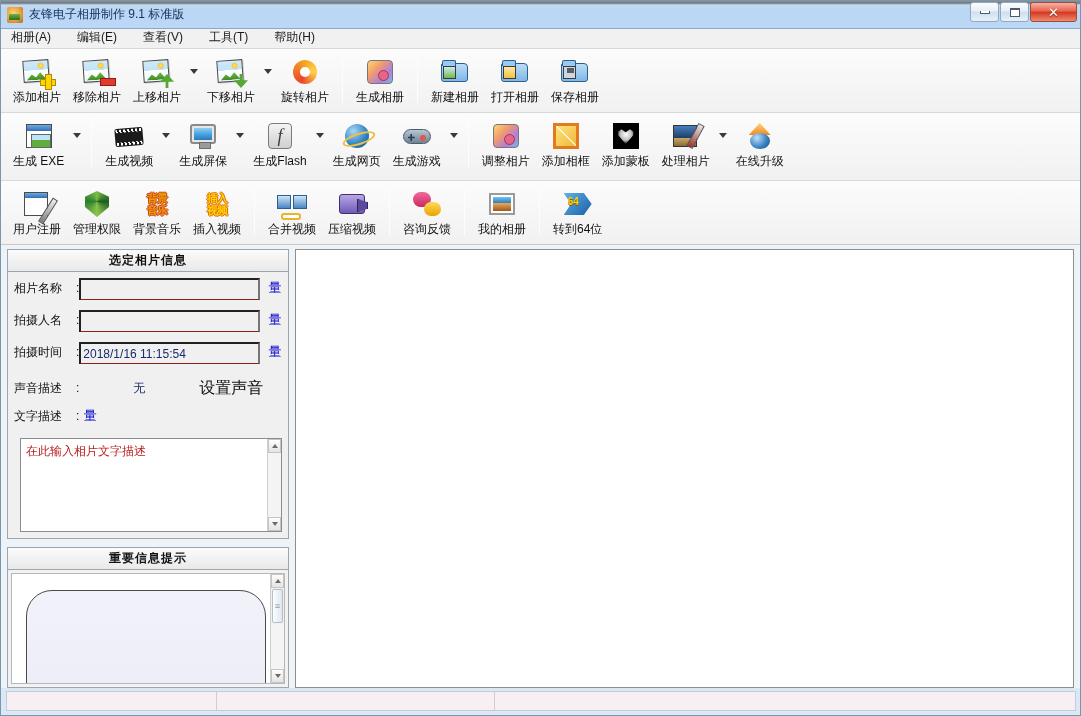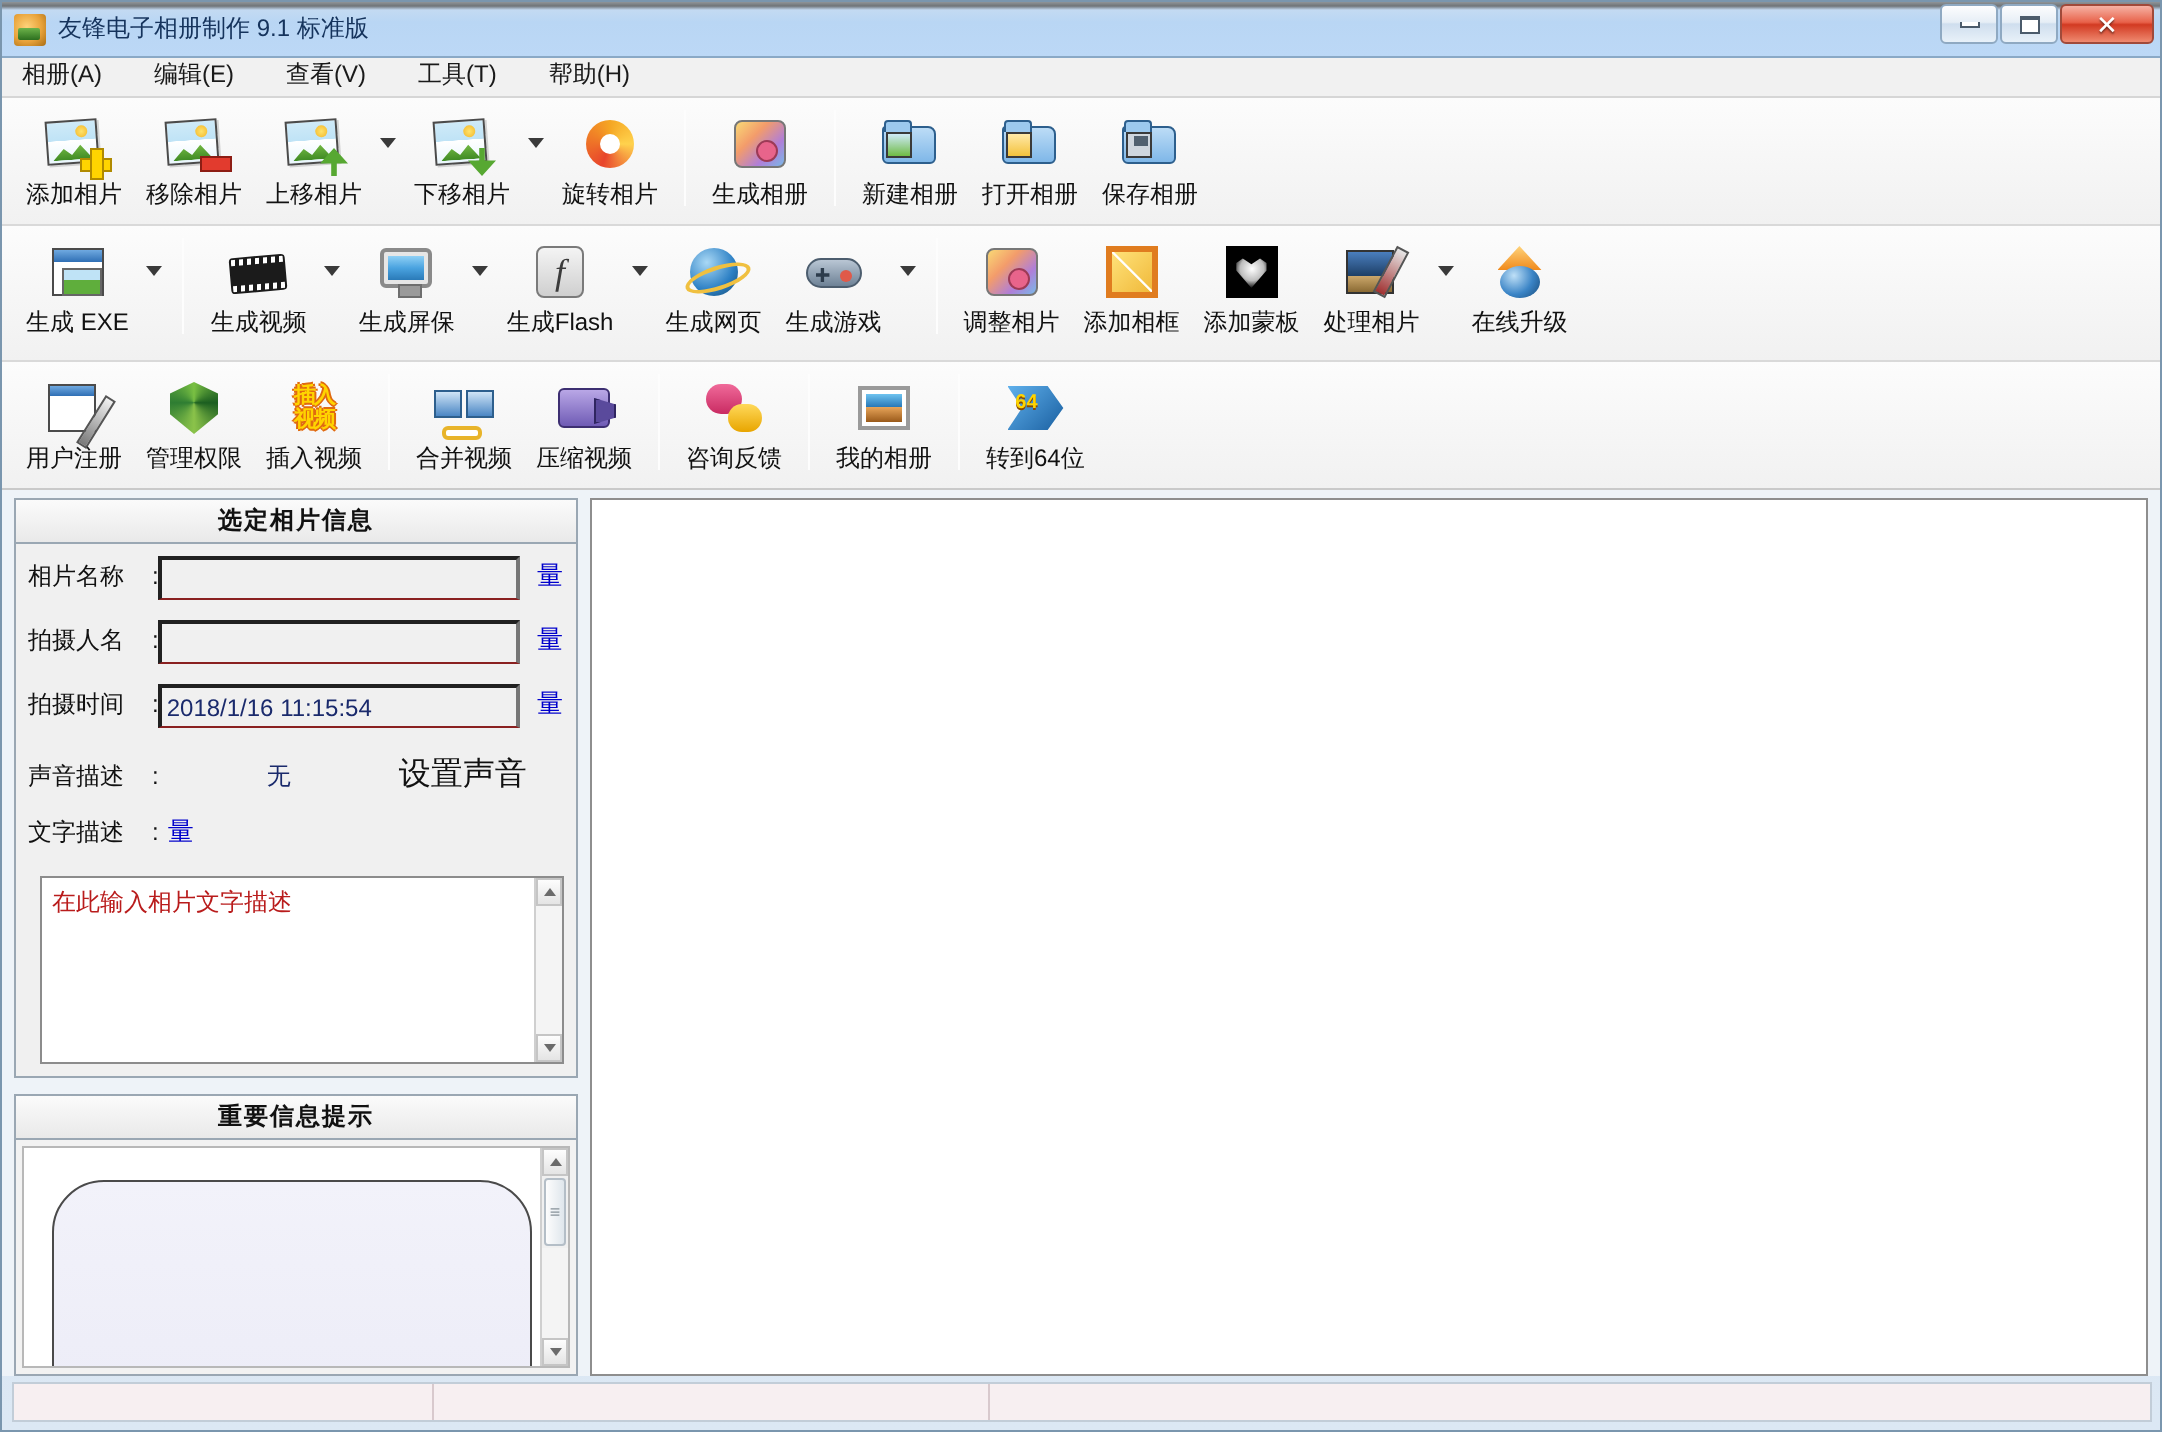--- a/index.html
+++ b/index.html
@@ -857,20 +857,29 @@
         <span class="tlabel">用户注册</span>
       </div>
 
       <div class="tbtn">
         <span class="ticon">
             <span class="ic shield-ic"></span>
           </span>
         <span class="tlabel">管理权限</span>
       </div>
 
+      <div class="tbtn">
+        <span class="ticon">
+          <span class="ic textart">
+            <span>背景</span>
+            <span>音乐</span>
+          </span>
+        </span>
+        <span class="tlabel">背景音乐</span>
+      </div>
 
       <div class="tbtn">
         <span class="ticon">
           <span class="ic textart blue">
             <span>插入</span>
             <span>视频</span>
           </span>
         </span>
         <span class="tlabel">插入视频</span>
       </div>

